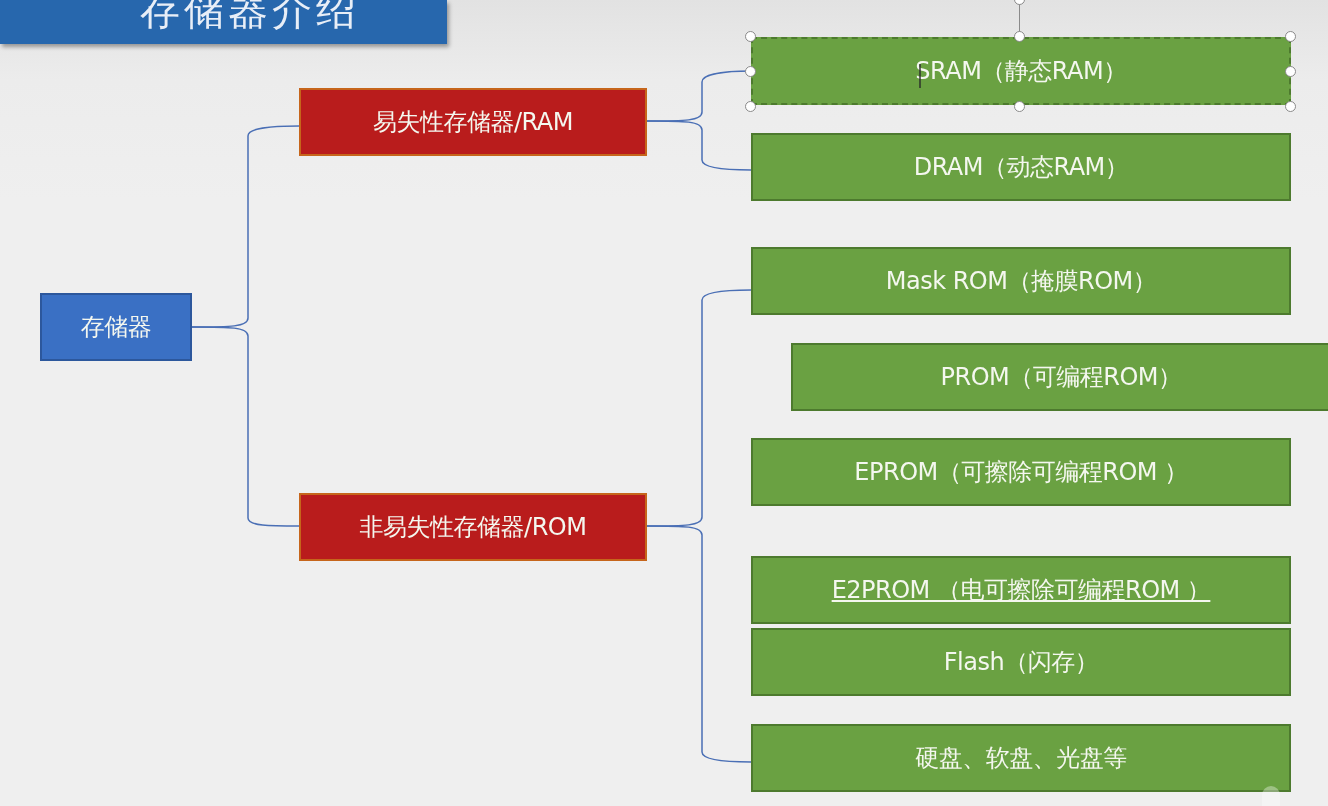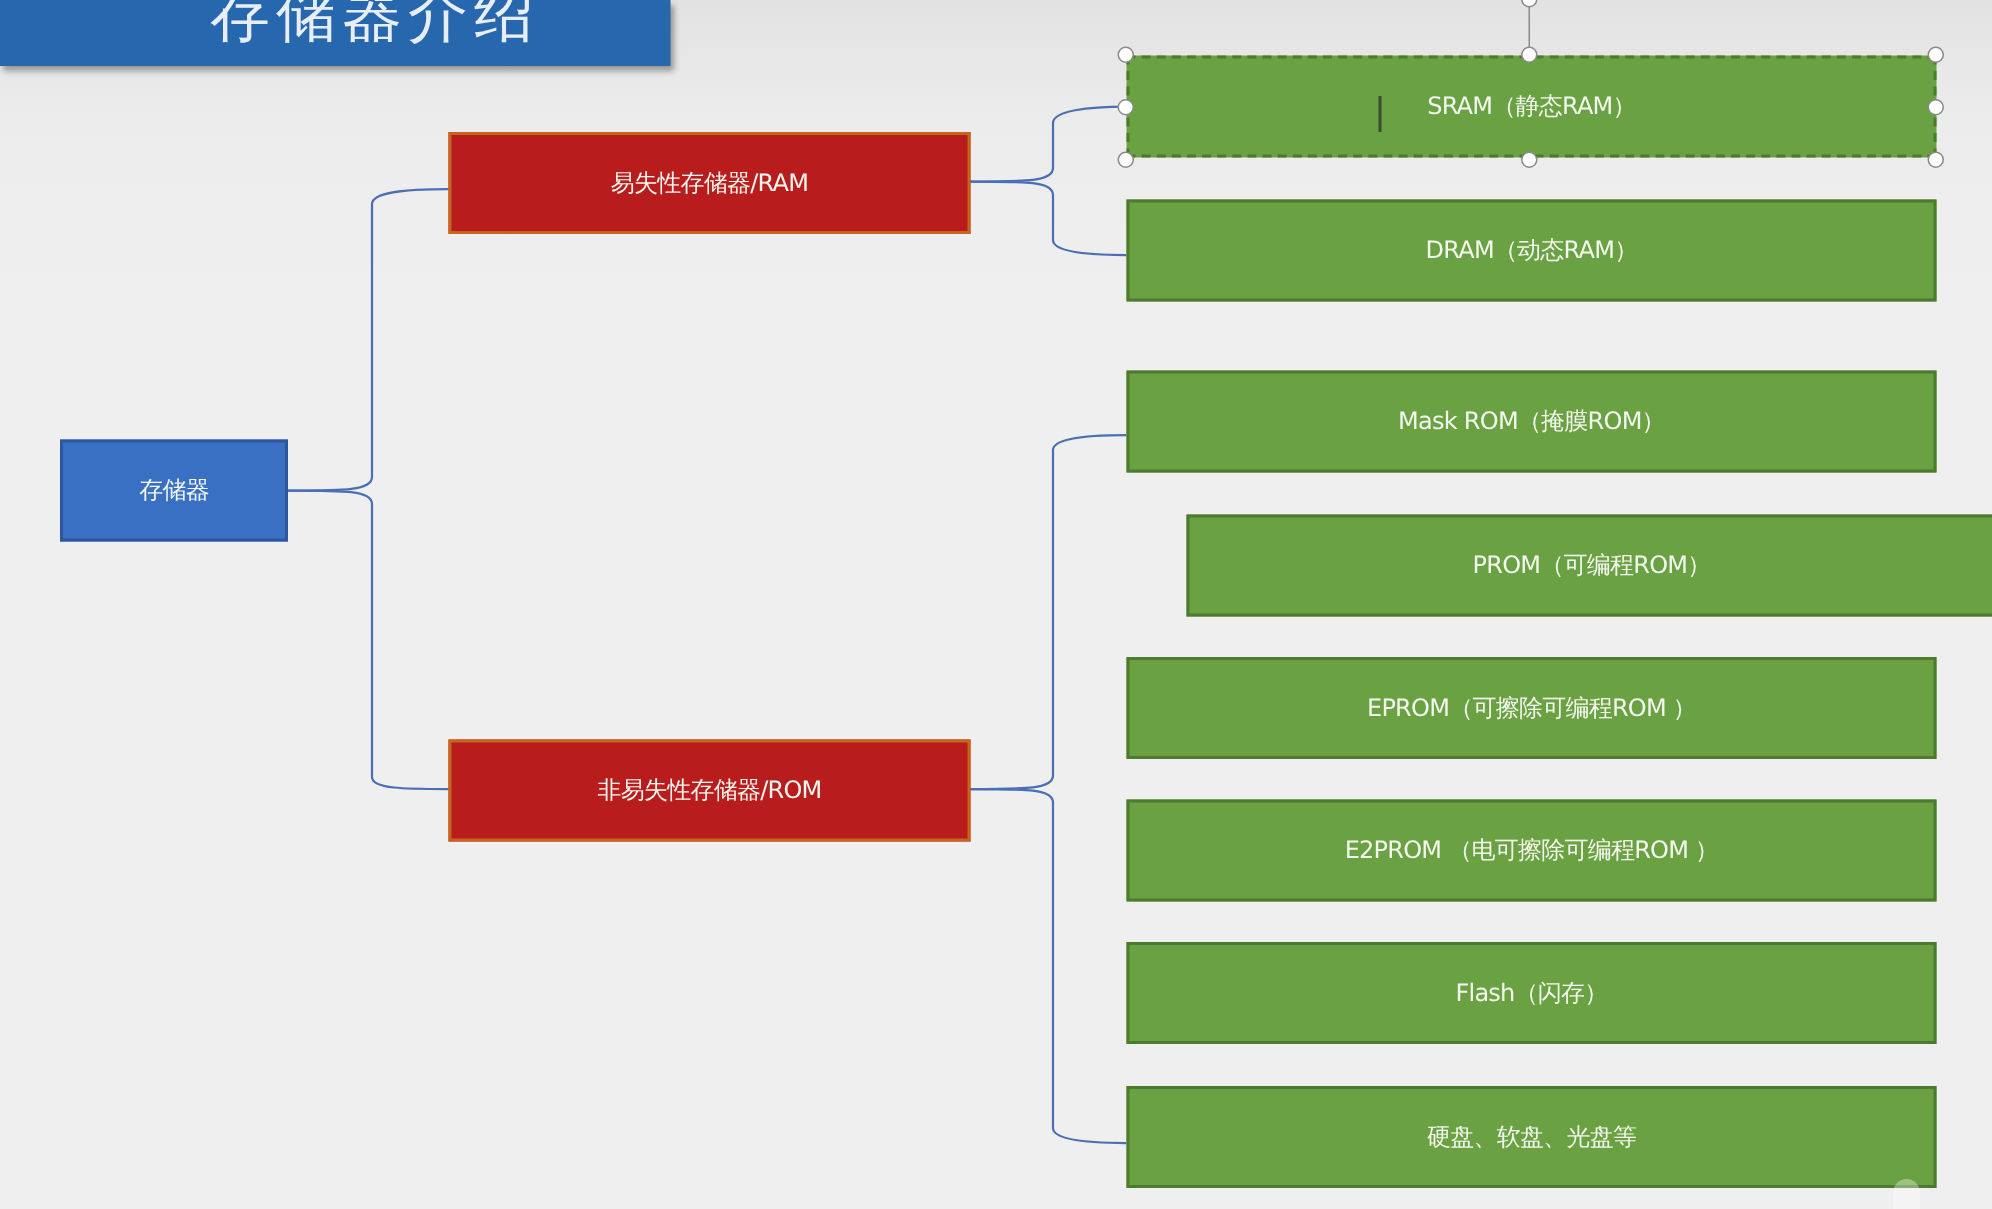--- a/index.html
+++ b/index.html
@@ -13,21 +13,21 @@
       background: #2767ad; box-shadow: 2px 3px 4px rgba(0,0,0,0.35);
       overflow: hidden;
     }
     .title-text {
       position: absolute; left: 0; width: 500px; text-align: center; top: -20px;
       color: #e8eef7; font-size: 40px; letter-spacing: 4px; line-height: 60px;
     }
     svg.connectors { position: absolute; left: 0; top: 0; width: 1328px; height: 806px; pointer-events: none; }
     .node {
       position: absolute; box-sizing: border-box; display: flex; align-items: center; justify-content: center;
-      color: #f4f7ef; font-size: 16px; white-space: pre; letter-spacing: -0.5px;
+      color: #f4f7ef; font-size: 24px; white-space: pre; letter-spacing: -0.5px;
     }
     .root { left: 40px; top: 293px; width: 152px; height: 68px; background: #3a70c4; border: 2px solid #2c579c; text-align: center; }
     .branch { width: 348px; height: 68px; background: #b91c1c; border: 2px solid #c6651b; }
     .leaf { left: 751px; width: 540px; height: 68px; background: #6aa142; border: 2px solid #4d7a2e; }
     .selected { border: 2px dashed #4d7a2e; }
     .handle {
       position: absolute; width: 11px; height: 11px; border-radius: 50%;
       background: #ffffff; border: 1.5px solid #8a8a8a; box-sizing: border-box;
     }
     .rot-line { position: absolute; left: 1019px; top: 0; width: 1px; height: 37px; background: #8a8a8a; }
@@ -62,21 +62,21 @@
 
 <div class="node branch" style="left:299px; top:88px;">易失性存储器/RAM</div>
 <div class="node branch" style="left:299px; top:493px;">非易失性存储器/ROM</div>
 
 <div class="node leaf selected" style="top:37px;">SRAM（静态RAM）</div>
 <div class="node leaf" style="top:133px;">DRAM（动态RAM）</div>
 
 <div class="node leaf" style="top:247px;">Mask ROM（掩膜ROM）</div>
 <div class="node leaf" style="top:343px;margin-left:40px;">PROM（可编程ROM）</div>
 <div class="node leaf" style="top:438px;">EPROM（可擦除可编程ROM ）</div>
-<div class="node leaf" style="top:533px;">E2PROM （电可擦除可编程ROM ）</div>
+<div class="node leaf" style="top:556px;text-decoration:underline;">E2PROM （电可擦除可编程ROM ）</div>
 <div class="node leaf" style="top:628px;">Flash（闪存）</div>
 <div class="node leaf" style="top:724px;">硬盘、软盘、光盘等</div>
 
 <div class="rot-line"></div>
 <div class="handle" style="left:1014px; top:-6px;"></div>
 <div class="handle" style="left:745px; top:31px;"></div>
 <div class="handle" style="left:1014px; top:31px;"></div>
 <div class="handle" style="left:1285px; top:31px;"></div>
 <div class="handle" style="left:745px; top:66px;"></div>
 <div class="handle" style="left:1285px; top:66px;"></div>

